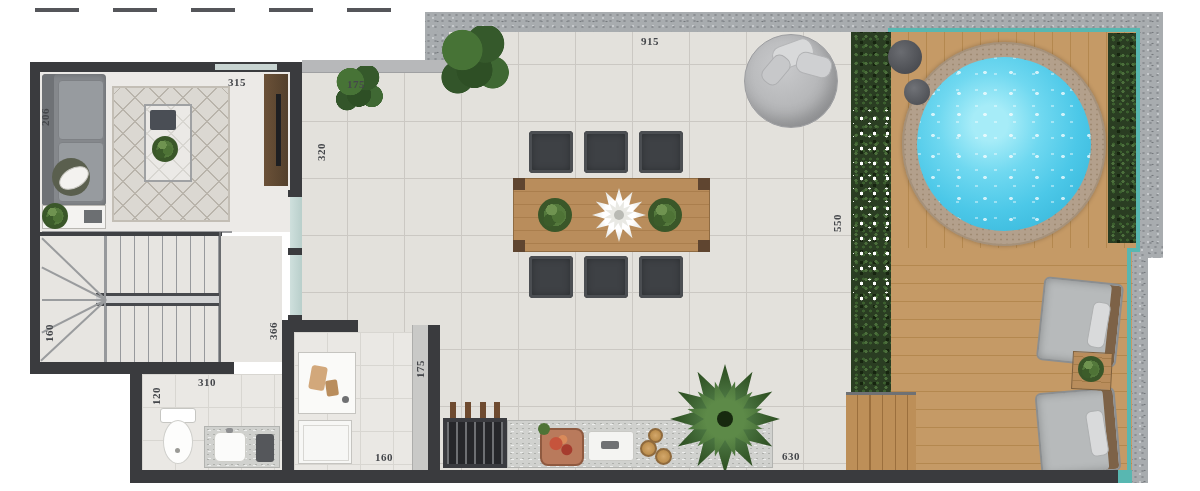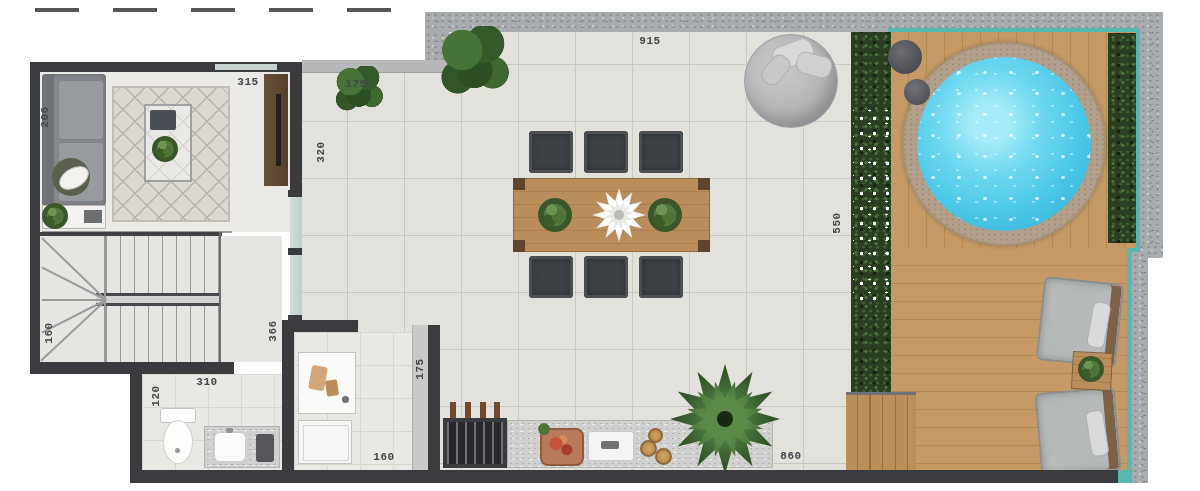--- a/index.html
+++ b/index.html
@@ -1,17 +1,17 @@
 <!DOCTYPE html>
 <html><head>
 <meta charset="utf-8">
 <style>
   html,body{margin:0;padding:0;background:#ffffff;}
   .plan{position:relative;width:1200px;height:491px;background:#fff;overflow:hidden;
-        font-family:Liberation Mono, monospace;}
+        font-family:Liberation Serif, serif;}
   .abs{position:absolute;}
   .wall{position:absolute;background:#3a3b3e;}
   .granite{position:absolute;background-color:#a8acaf;
     background-image:radial-gradient(#8b8f93 1px, transparent 1.4px),
                      radial-gradient(#c6c9cc 1px, transparent 1.4px),
                      radial-gradient(#75797d .8px, transparent 1.2px);
     background-size:7px 6px,10px 8px,13px 11px;
     background-position:0 0,3px 2px,6px 4px;}
   .teal{position:absolute;background:#58b7b1;}
   .tiles{position:absolute;background-color:#e3e1dc;
@@ -238,26 +238,26 @@
   <div class="abs" style="left:298px;top:352px;width:58px;height:62px;background:#fafaf8;border:1px solid #c5c4c0;box-sizing:border-box;"></div>
   <div class="abs" style="left:310px;top:366px;width:16px;height:24px;background:#d2a87b;border-radius:3px;transform:rotate(10deg);"></div>
   <div class="abs" style="left:326px;top:380px;width:12px;height:16px;background:#b98d5c;border-radius:2px;transform:rotate(-8deg);"></div>
   <div class="abs" style="left:342px;top:396px;width:7px;height:7px;border-radius:50%;background:#6f7072;"></div>
   <div class="abs" style="left:298px;top:420px;width:54px;height:44px;background:#f7f7f5;border:1px solid #c5c4c0;box-sizing:border-box;"></div>
   <div class="abs" style="left:303px;top:425px;width:44px;height:34px;border:1px solid #d8d7d3;"></div>
 
   <div class="wall" style="left:130px;top:470px;width:988px;height:13px;"></div>
 
   <div class="dim" style="left:630px;top:34px;width:40px;">915</div>
-  <div class="dim" style="left:233px;top:75px;">315</div>
+  <div class="dim" style="left:222px;top:75px;">315</div>
   <div class="dim" style="left:341px;top:77px;">175</div>
   <div class="dim v" style="left:30px;top:110px;">206</div>
   <div class="dim v" style="left:306px;top:145px;">320</div>
   <div class="dim v" style="left:34px;top:326px;">160</div>
   <div class="dim v" style="left:141px;top:389px;">120</div>
   <div class="dim" style="left:192px;top:375px;">310</div>
   <div class="dim v" style="left:258px;top:324px;">366</div>
   <div class="dim v" style="left:405px;top:362px;">175</div>
   <div class="dim" style="left:369px;top:450px;">160</div>
   <div class="dim v" style="left:822px;top:216px;">550</div>
-  <div class="dim" style="left:776px;top:449px;">860</div>
+  <div class="dim" style="left:776px;top:449px;">630</div>
 
 </div>
 
 </body></html>

